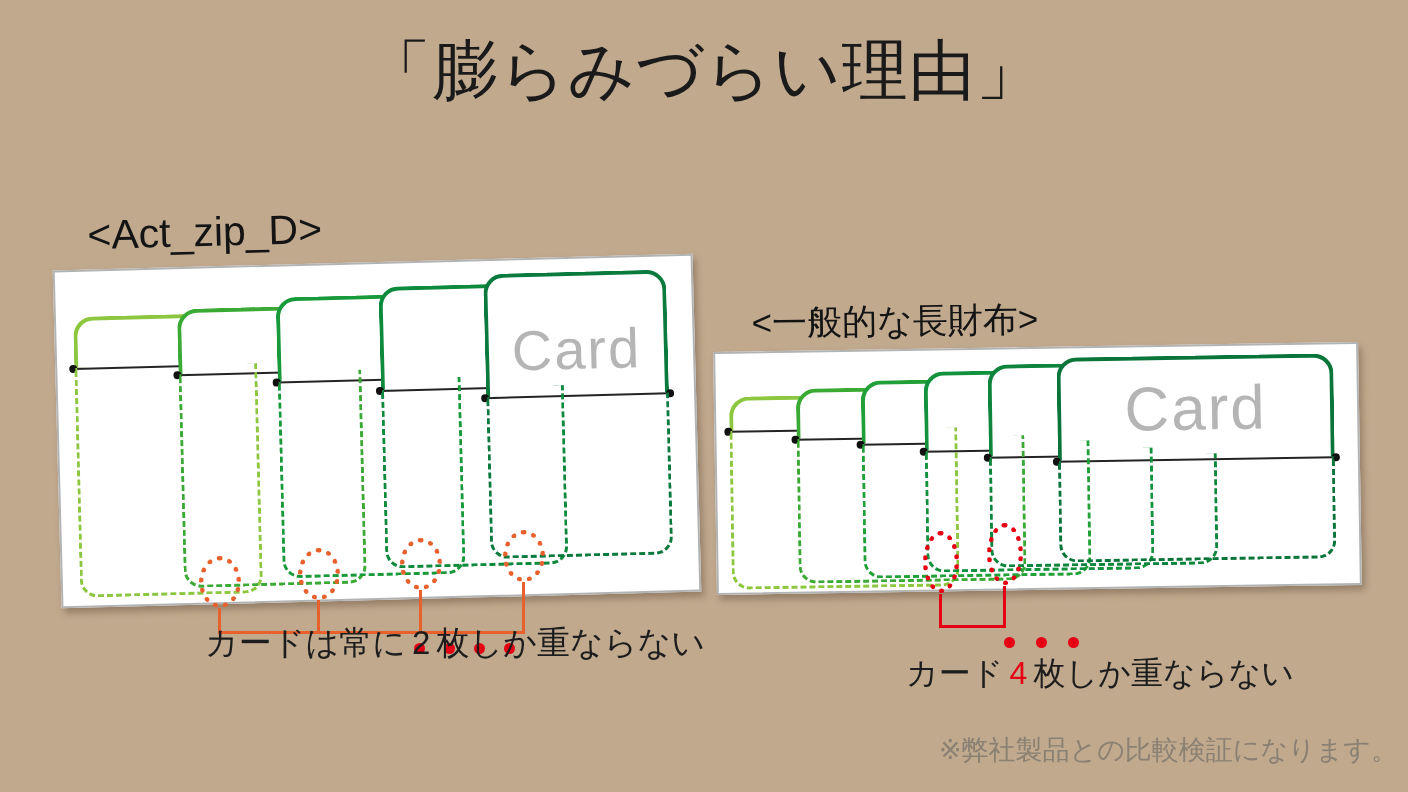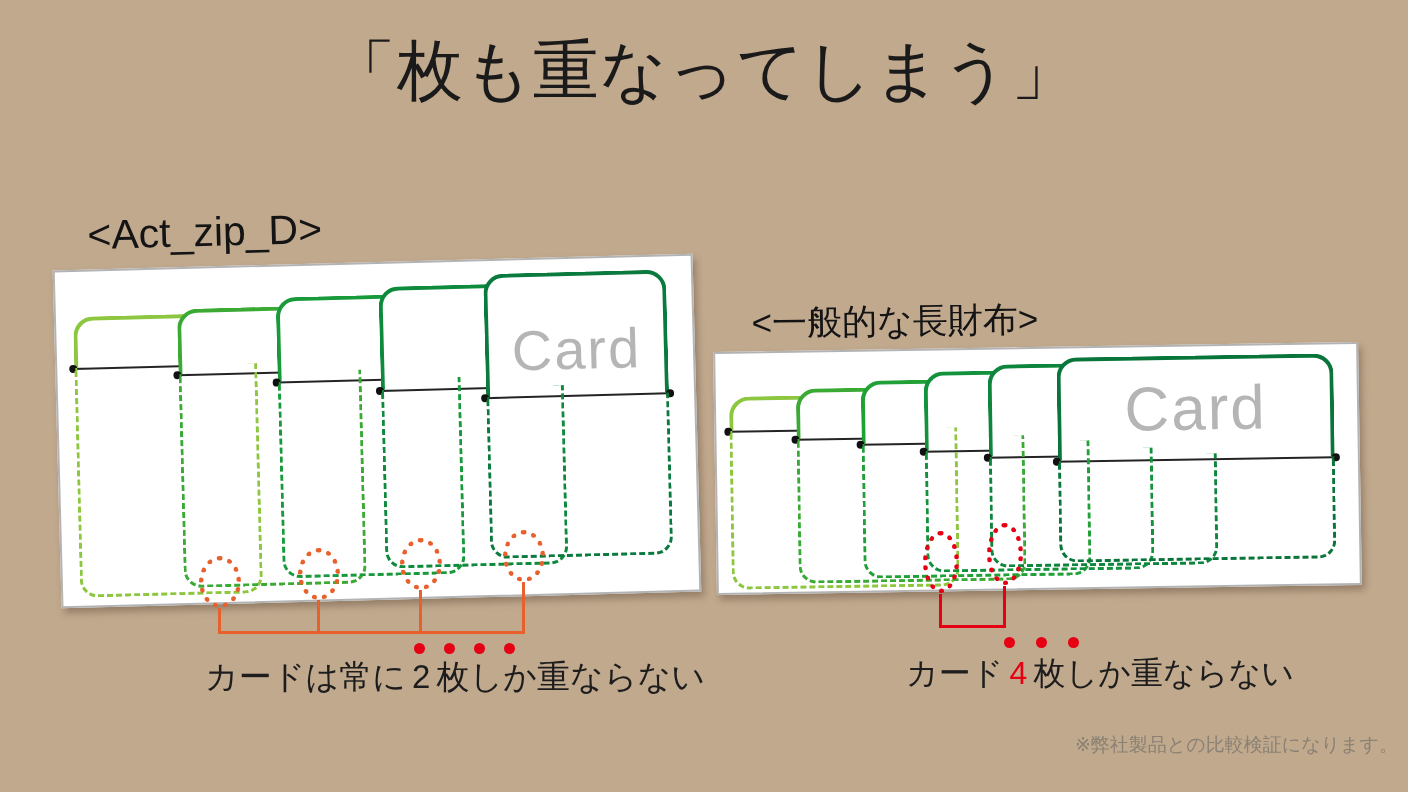--- a/index.html
+++ b/index.html
@@ -42,26 +42,26 @@
   
   .oval{position:absolute;box-sizing:border-box;border-radius:50%;border:5px dotted #e8612c;}
   .oval.red{border-color:#e60014;}
   .bar{position:absolute;background:#e8612c;}
   .bar.red{background:#e60014;}
   .emph-row{position:absolute;display:flex;}
   .emph-dot{width:11px;height:11px;border-radius:50%;background:#e60014;}
   
   .caption{position:absolute;text-align:center;font-size:33px;color:#1d1d1d;font-weight:500;}
   .caption .num{padding:0 6px;}
-  .footnote{position:absolute;text-align:right;font-size:19px;color:#8a8173;}
+  .footnote{position:absolute;text-align:right;font-size:27px;color:#8a8173;}
 </style>
 </head>
 <body>
 
-<div class="abs title">「枚も重なってしまう」</div>
+<div class="abs title">「膨らみづらい理由」</div>
 
 <div class="abs panel-label label-left">&lt;Act_zip_D&gt;</div>
 <div class="abs panel-label label-right">&lt;一般的な長財布&gt;</div>
 
 <div class="abs panel panel-left">
 
   <div class="card-solid" style="left: 17px; top: 45px; width: 183px; height: 51px; border-color: rgb(141, 198, 63);"></div>
   <div class="pocket-line" style="left:17px;top:96px;width:183px">
       <i class="pdot l"></i>
     </div>
@@ -160,20 +160,20 @@
   <i class="emph-dot"></i>
   <i class="emph-dot"></i>
   <i class="emph-dot"></i>
 </div>
 <div class="emph-row" style="left:1004px;top:637px;gap:21px">
   <i class="emph-dot"></i>
   <i class="emph-dot"></i>
   <i class="emph-dot"></i>
 </div>
 
-<div class="caption" style="left:160px;top:655px;width:590px">
+<div class="caption" style="left:160px;top:621px;width:590px">
   <span>カードは常に</span><span class="num">2</span><span>枚しか重ならない</span>
 </div>
 <div class="caption" style="left:850px;top:652px;width:500px;font-size:32px">
   <span>カード</span><span class="num" style="color: rgb(230, 0, 20);">4</span><span>枚しか重ならない</span>
 </div>
 
 <div class="footnote" style="left:900px;top:732px;width:498px">※弊社製品との比較検証になります。</div>
 
 </body></html>

